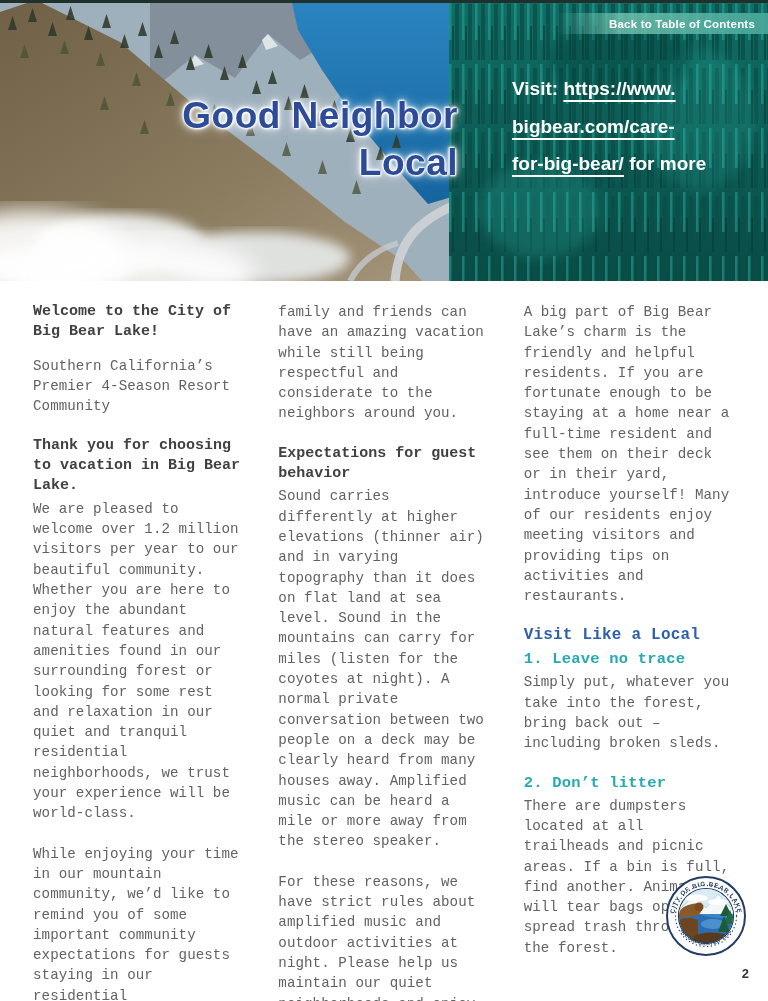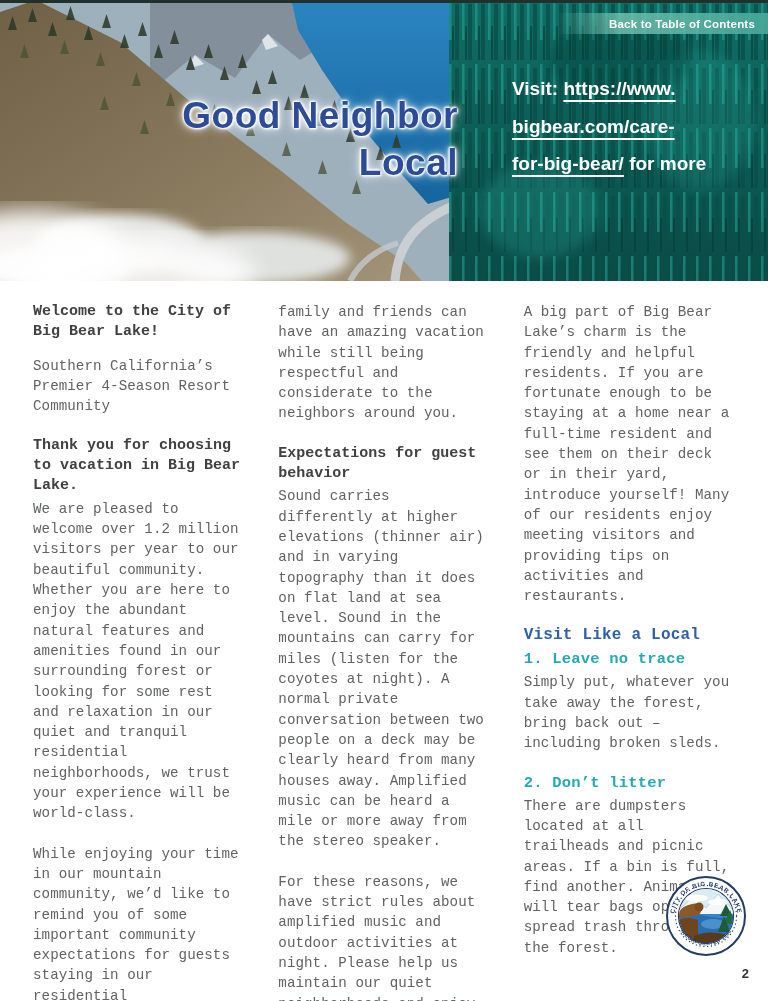--- a/index.html
+++ b/index.html
@@ -266,21 +266,21 @@
       <h3>Expectations for guest behavior</h3>
       <p>Sound carries differently at higher elevations (thinner air) and in varying topography than it does on flat land at sea level. Sound in the mountains can carry for miles (listen for the coyotes at night). A normal private conversation between two people on a deck may be clearly heard from many houses away. Amplified music can be heard a mile or more away from the stereo speaker.</p>
       <p>For these reasons, we have strict rules about amplified music and outdoor activities at night. Please help us maintain our quiet neighborhoods and enjoy the amazing stillness and tranquility that the forest provides.</p>
       <p class="quote">“A private conversation between two people on a deck may be heard clearly from many houses away.”</p>
     </div>
 
     <div class="col">
       <p>A big part of Big Bear Lake’s charm is the friendly and helpful residents. If you are fortunate enough to be staying at a home near a full-time resident and see them on their deck or in their yard, introduce yourself! Many of our residents enjoy meeting visitors and providing tips on activities and restaurants.</p>
       <div class="big-blue">Visit Like a Local</div>
       <div class="teal-head">1. Leave no trace</div>
-      <p>Simply put, whatever you take away the forest, bring back out – including broken sleds.</p>
+      <p>Simply put, whatever you take into the forest, bring back out – including broken sleds.</p>
       <div class="teal-head">2. Don’t litter</div>
       <p>There are dumpsters located at all trailheads and picnic areas. If a bin is full, find another. Animals will tear bags open and spread trash throughout the forest.</p>
     </div>
 
   </div>
 
   <div class="footer">
     <div class="tagline">Please Be a Good Neighbor</div>
 
   </div>

